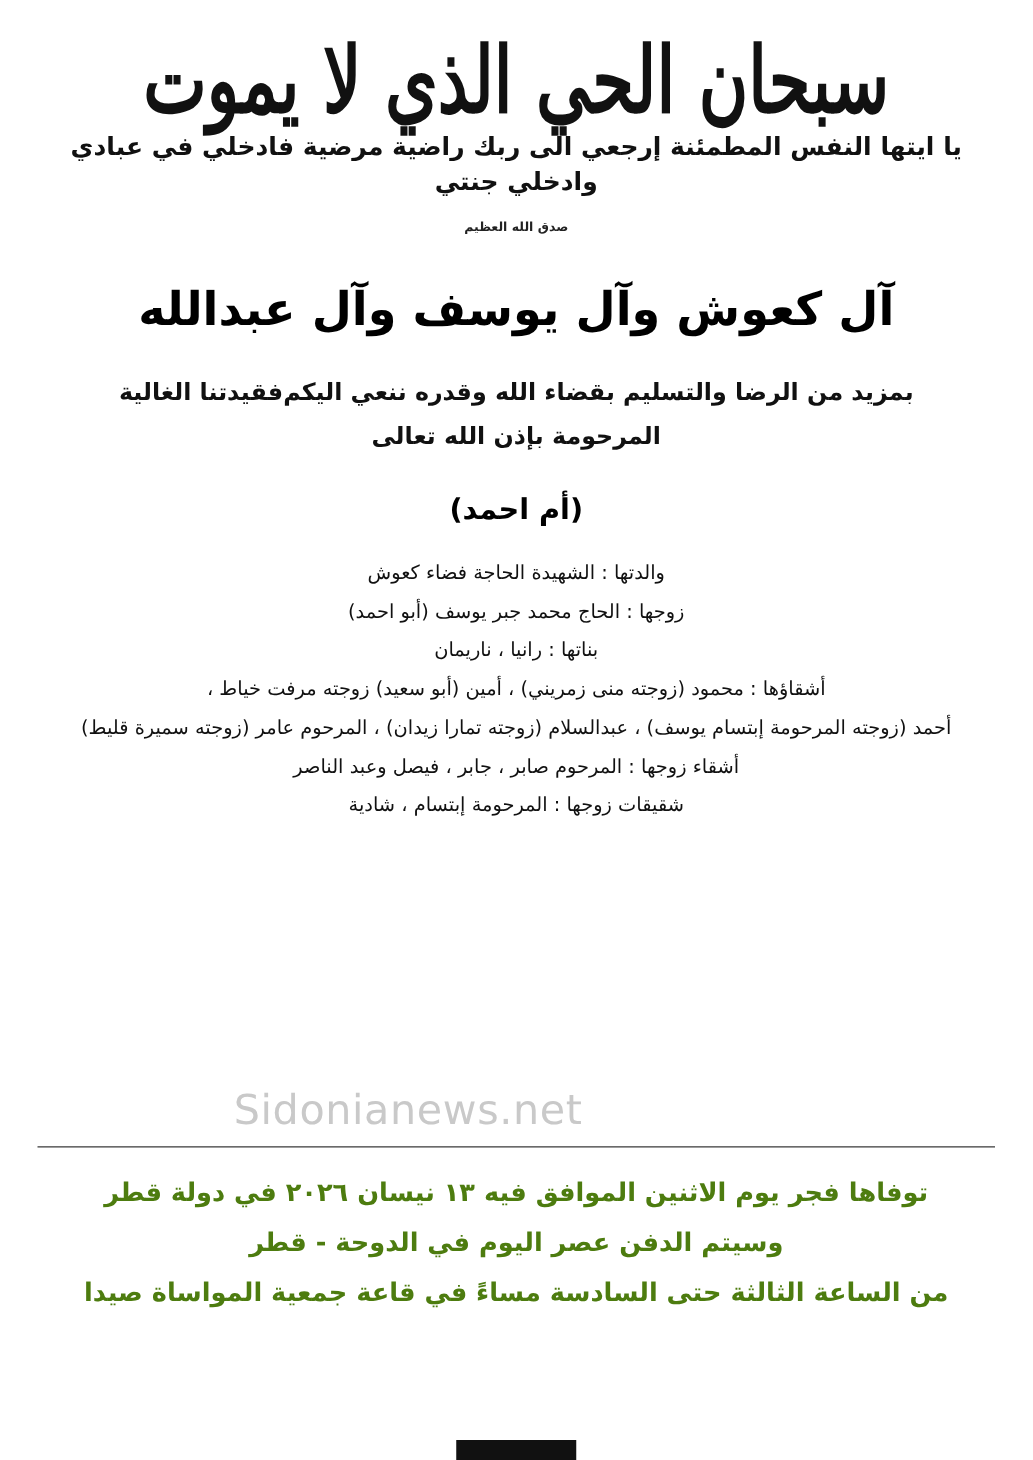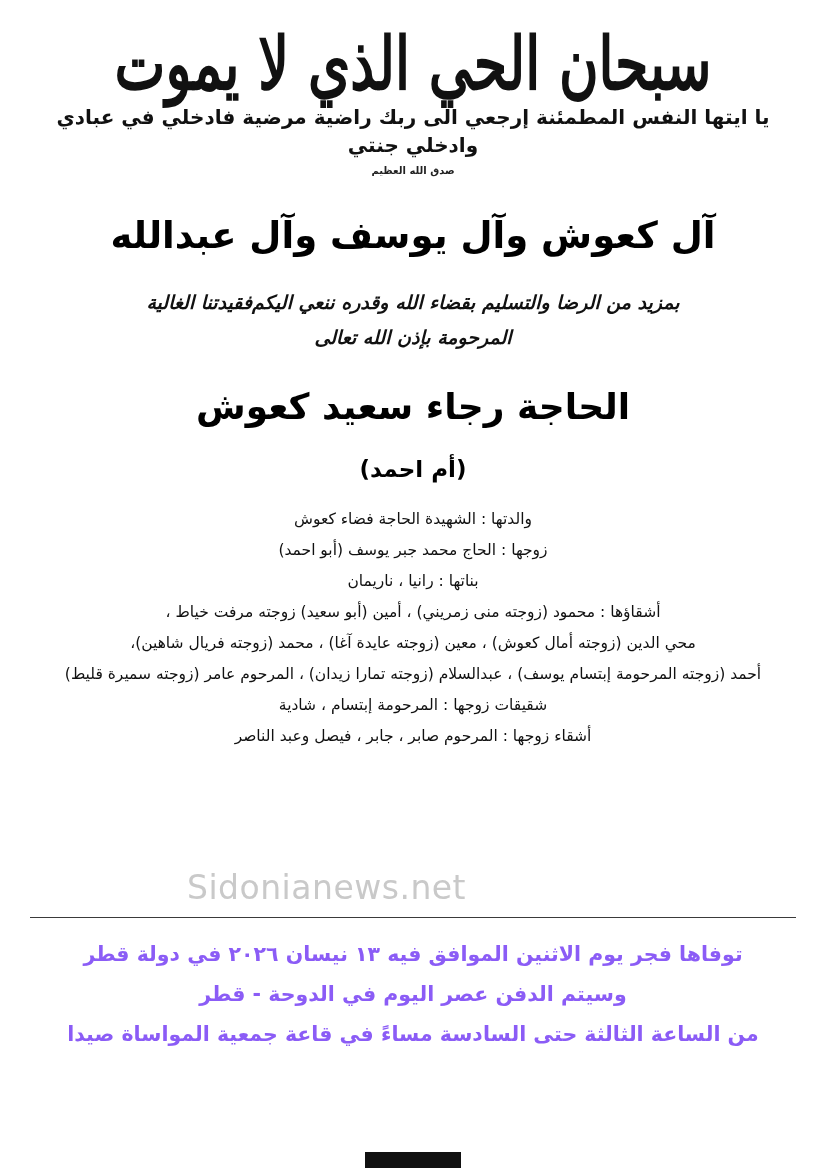--- a/index.html
+++ b/index.html
@@ -44,21 +44,21 @@
 
   .verse {
     margin-top: 20px;
     text-align: center;
     font-size: 20px;
     font-weight: 700;
     color: #111;
     line-height: 1.4;
   }
   .verse-source {
-    margin-top: 6px;
+    margin-top: 18px;
     text-align: center;
     font-size: 10px;
     font-weight: 700;
     color: #222;
   }
 
   
   .families {
     margin-top: 37px;
     text-align: right;
@@ -70,21 +70,20 @@
   }
 
   
   .announce {
     margin-top: 26px;
     text-align: center;
     font-size: 19px;
     font-weight: 700;
     color: #111;
     line-height: 1.85;
-    font-style: italic;
   }
 
   
   .deceased {
     margin-top: 30px;
     text-align: center;
     font-size: 36px;
     font-weight: 700;
     color: #000;
     line-height: 1.2;
@@ -144,21 +143,21 @@
   .footer {
     position: absolute;
     top: 935px;
     left: 0;
     width: 826px;
     text-align: center;
   }
   .foot-line {
     font-size: 20.5px;
     font-weight: 700;
-    color: #8b5cf6;
+    color: #4d7c0f;
     line-height: 1.95;
   }
 
   
   .bottom-bar {
     position: absolute;
     left: 50%;
     transform: translateX(-50%);
     bottom: 0;
     width: 96px;
@@ -176,32 +175,30 @@
   <div class="verse">يا ايتها النفس المطمئنة إرجعي الى ربك راضية مرضية فادخلي في عبادي وادخلي جنتي</div>
   <div class="verse-source">صدق الله العظيم</div>
 
   <div class="families">آل كعوش  وآل يوسف  وآل عبدالله</div>
 
   <div class="announce">
     <div>بمزيد من الرضا والتسليم بقضاء الله وقدره ننعي اليكم‌فقيدتنا الغالية</div>
     <div>المرحومة بإذن الله تعالى</div>
   </div>
 
-  <div class="deceased">الحاجة رجاء سعيد كعوش</div>
   <div class="deceased-alias">(أم احمد)</div>
 
   <div class="relatives">
     <div class="rel-line">والدتها : الشهيدة الحاجة فضاء كعوش</div>
     <div class="rel-line">زوجها : الحاج محمد جبر يوسف (أبو احمد)</div>
     <div class="rel-line">بناتها : رانيا ، ناريمان</div>
     <div class="rel-line">أشقاؤها : محمود (زوجته منى زمريني) ، أمين (أبو سعيد) زوجته مرفت خياط ،</div>
-    <div class="rel-line">محي الدين (زوجته أمال كعوش) ، معين (زوجته عايدة آغا) ، محمد (زوجته فريال شاهين)،</div>
     <div class="rel-line">أحمد (زوجته المرحومة إبتسام يوسف)  ، عبدالسلام (زوجته تمارا زيدان) ، المرحوم عامر (زوجته سميرة قليط)</div>
+    <div class="rel-line">أشقاء زوجها : المرحوم صابر ، جابر ، فيصل وعبد الناصر</div>
     <div class="rel-line">شقيقات زوجها : المرحومة إبتسام ، شادية</div>
-    <div class="rel-line">أشقاء زوجها : المرحوم صابر ، جابر ، فيصل وعبد الناصر</div>
   </div>
 
   <div class="watermark">Sidonianews.net</div>
 
   <div class="divider"></div>
 
   <div class="footer">
     <div class="foot-line">توفاها فجر يوم الاثنين الموافق  فيه ١٣ نيسان ٢٠٢٦ في دولة قطر</div>
     <div class="foot-line">وسيتم الدفن عصر اليوم في الدوحة - قطر</div>
     <div class="foot-line">من الساعة الثالثة حتى السادسة مساءً في قاعة جمعية المواساة صيدا</div>

